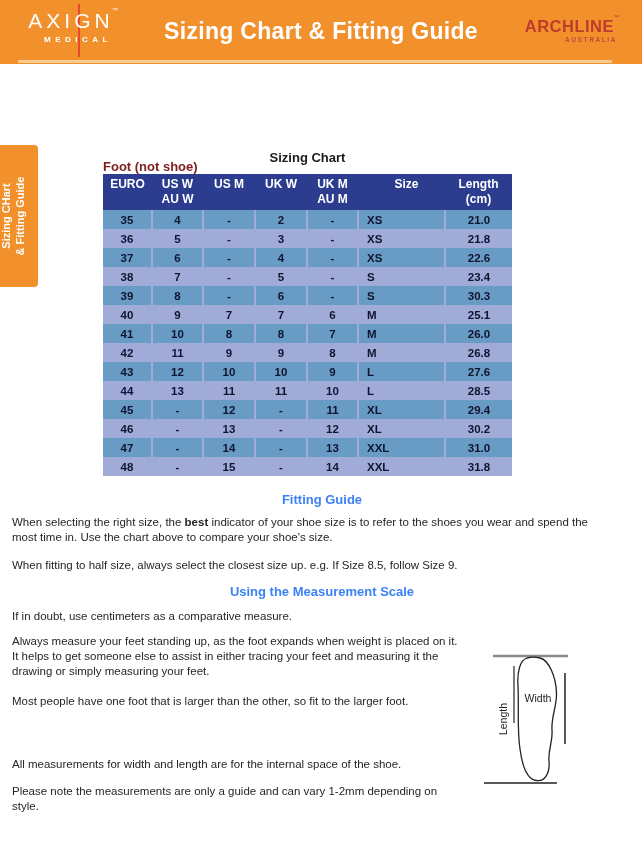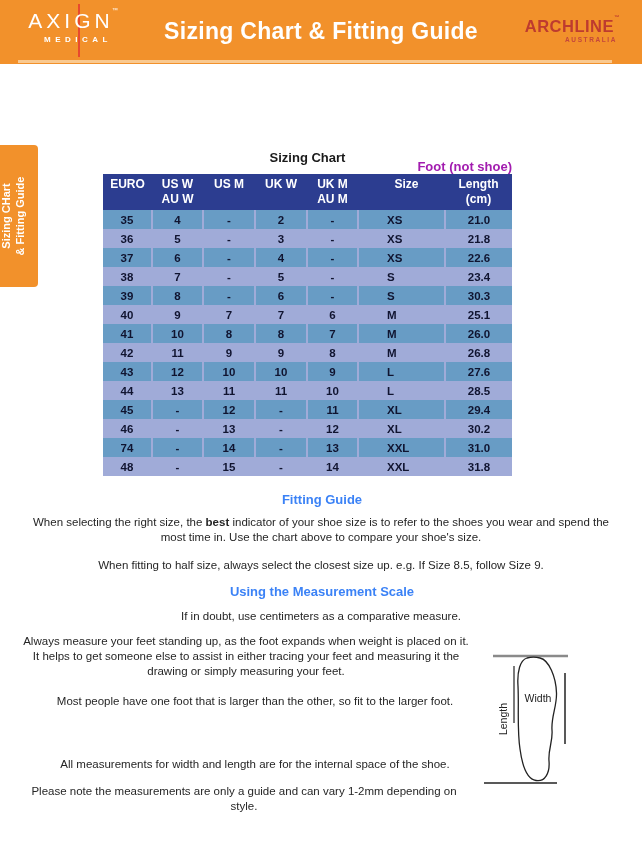--- a/index.html
+++ b/index.html
@@ -25,39 +25,39 @@
   .archline .tm{font-size:5.5px;vertical-align:top;position:relative;top:-3px;}
   .arch-sub{font-size:6.5px;letter-spacing:1.6px;font-weight:700;margin-top:0;padding-right:3px;color:#C4473C;}
 
   
   .side-tab{position:absolute;left:0;top:145px;width:38px;height:142px;background:var(--orange,#F2912B);border-radius:0 4px 4px 0;}
   .side-tab-text{position:absolute;left:-52px;top:52px;width:142px;height:38px;transform:rotate(-90deg);
     color:#fff;font-weight:700;font-size:11px;line-height:13.5px;text-align:center;}
 
   
   .chart-title{position:absolute;left:103px;width:409px;top:150px;text-align:center;font-size:13px;font-weight:700;color:#1a1a1a;}
-  .foot-note{position:absolute;left:103px;width:409px;top:159px;text-align:right;font-size:13px;font-weight:700;color:#a21caf;}
+  .foot-note{position:absolute;left:103px;width:409px;top:159px;font-size:13px;font-weight:700;color:#7f1d1d;}
   table.sizing-table{position:absolute;left:103px;top:174px;width:409px;border-collapse:collapse;table-layout:fixed;}
   col.col-euro{width:49px;} col.col-us-w{width:51px;} col.col-us-m{width:52px;} col.col-uk-w{width:52px;}
   col.col-uk-m{width:51px;} col.col-size{width:87px;} col.col-length{width:67px;}
   .sizing-table th{background:var(--navy,#2C3D90);color:#fff;font-size:12px;font-weight:700;height:36px;
     vertical-align:top;padding-top:3px;text-align:center;line-height:15px;border:none;}
   .sizing-table th.col-size{text-align:center;padding-left:10px;}
   .sizing-table td{height:19px;font-size:11.5px;font-weight:700;color:#101430;text-align:center;
     border-right:2px solid var(--row-periwinkle,#A0ABD8);}
   .sizing-table td:last-child{border-right:none;}
-  .sizing-table td.col-size{text-align:left;padding-left:28px;}
+  .sizing-table td.col-size{text-align:left;padding-left:8px;}
   tr.row-dark{background:var(--row-steel,#689CC5);border-radius:8px;}
   tr.row-light{background:var(--row-periwinkle,#A0ABD8);}
 
   
   .sec-heading{position:absolute;left:22px;width:600px;text-align:center;font-size:13px;font-weight:700;color:#3b82f6;}
   .fg-heading{top:492px;}
   .ms-heading{top:584px;}
-  .para{position:absolute;left:20px;font-size:11.5px;line-height:15px;color:#262626;text-align:center;}
+  .para{position:absolute;left:12px;font-size:11.5px;line-height:15px;color:#262626;}
   .p1{top:515px;width:602px;}
   .p2{top:558px;width:602px;}
   .p3{top:609px;width:602px;}
   .p4{top:634px;width:452px;}
   .p5{top:694px;width:470px;}
   .p6{top:757px;width:470px;}
   .p7{top:784px;width:448px;}
   .para b{font-weight:700;}
 
   
@@ -235,21 +235,21 @@
         <tr class="row-light">
           <td class="col-euro">46</td>
           <td class="col-us-w">-</td>
           <td class="col-us-m">13</td>
           <td class="col-uk-w">-</td>
           <td class="col-uk-m">12</td>
           <td class="col-size">XL</td>
           <td class="col-length">30.2</td>
         </tr>
         <tr class="row-dark">
-          <td class="col-euro">74</td>
+          <td class="col-euro">47</td>
           <td class="col-us-w">-</td>
           <td class="col-us-m">14</td>
           <td class="col-uk-w">-</td>
           <td class="col-uk-m">13</td>
           <td class="col-size">XXL</td>
           <td class="col-length">31.0</td>
         </tr>
         <tr class="row-light">
           <td class="col-euro">48</td>
           <td class="col-us-w">-</td>

